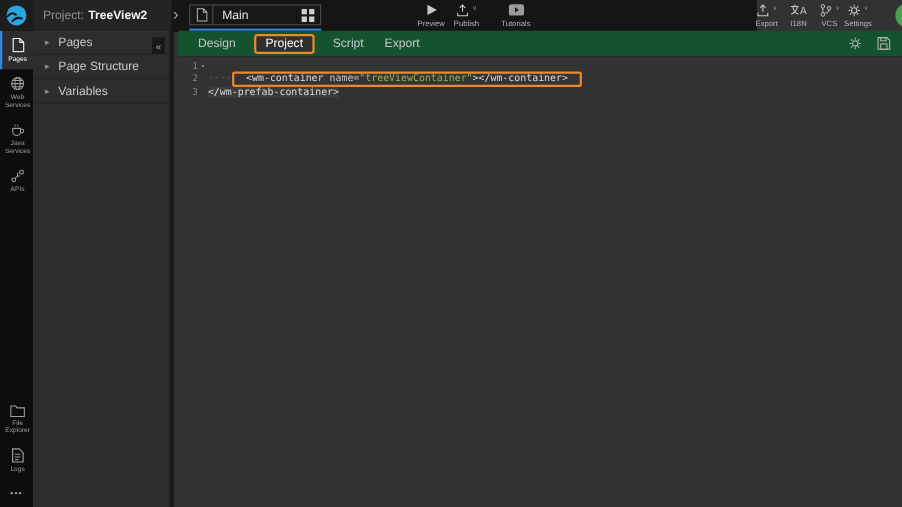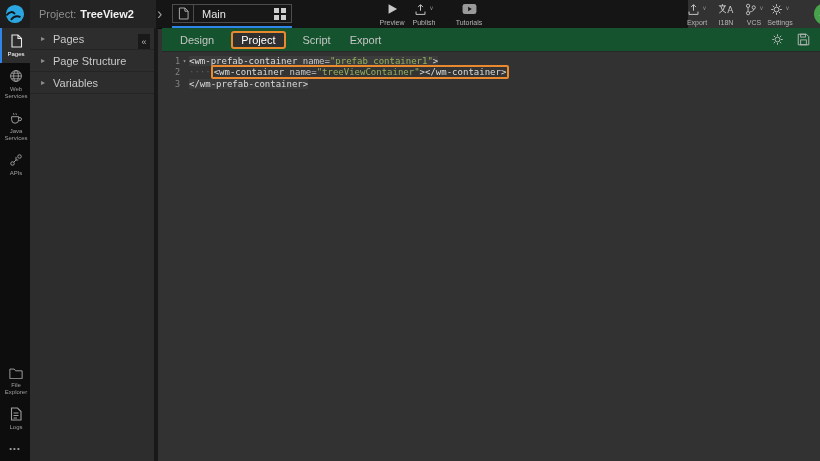--- a/index.html
+++ b/index.html
@@ -49,21 +49,21 @@
   .tabicons{margin-left:auto;display:flex;align-items:center;gap:13px;padding-right:10px;}
   .tabicons span{cursor:pointer;display:flex;}
 
   
   .code{padding-top:3px;font-family:"DejaVu Sans Mono",monospace;font-size:9px;}
   .cline{display:flex;align-items:center;height:11.5px;white-space:pre;cursor:text;}
   .gut{width:18px;text-align:right;color:#848484;font-size:8.5px;flex:none;}
   .fold{width:9px;color:#9a9a9a;font-size:6px;text-align:center;flex:none;cursor:pointer;}
   .ws{color:#5e5e5e;}
   .seg.matchbg{background:#3b3b3b;}
-  .seg.boxed{border:2px solid #E98A2F;border-radius:2px;padding:0 1px;background:#343434;}
+  .seg.boxed{border:2px solid #E98A2F;border-radius:2px;padding:0 11px;background:#343434;}
   .tk-tag{color:#dcdcdc;}
   .tk-attr{color:#c8c8c8;}
   .tk-str{color:#94B25C;}
 
   svg{display:block;}
 </style>
 </head>
 <body>
 
 <div class="stage">
@@ -267,19 +267,19 @@
           <svg width="13" height="13" viewBox="0 0 16 16">
             <path d="M1.5 1.5h10l3 3v10h-13z" fill="none" stroke="#b8b8b8" stroke-width="1.2"></path>
             <rect x="4.5" y="8.5" width="7" height="6" fill="none" stroke="#b8b8b8" stroke-width="1.1"></rect>
             <rect x="4.5" y="1.5" width="6" height="3.5" fill="none" stroke="#b8b8b8" stroke-width="1.1"></rect>
           </svg>
         </span>
       </span>
     </div>
 
     <div class="code">
-        <div class="cline"><span class="gut">1</span><span class="fold">▾</span><span class="seg matchbg"><span class="tk-tag">&lt;wm-prefab-container</span><span class="tk-attr"> name=</span><span class="tk-str">"prefab_container1"</span><span class="tk-tag">&gt;</span></span></div>
+        <div class="cline"><span class="gut">1</span><span class="fold">▾</span></div>
         <div class="cline"><span class="gut">2</span><span class="fold"></span><span class="ws">····</span><span class="seg boxed"><span class="tk-tag">&lt;wm-container</span><span class="tk-attr"> name=</span><span class="tk-str">"treeViewContainer"</span><span class="tk-tag">&gt;&lt;/wm-container&gt;</span></span></div>
         <div class="cline"><span class="gut">3</span><span class="fold"></span><span class="seg matchbg"><span class="tk-tag">&lt;/wm-prefab-container&gt;</span></span></div>
       </div>
   </div>
 
 </div>
 
 </body></html>

